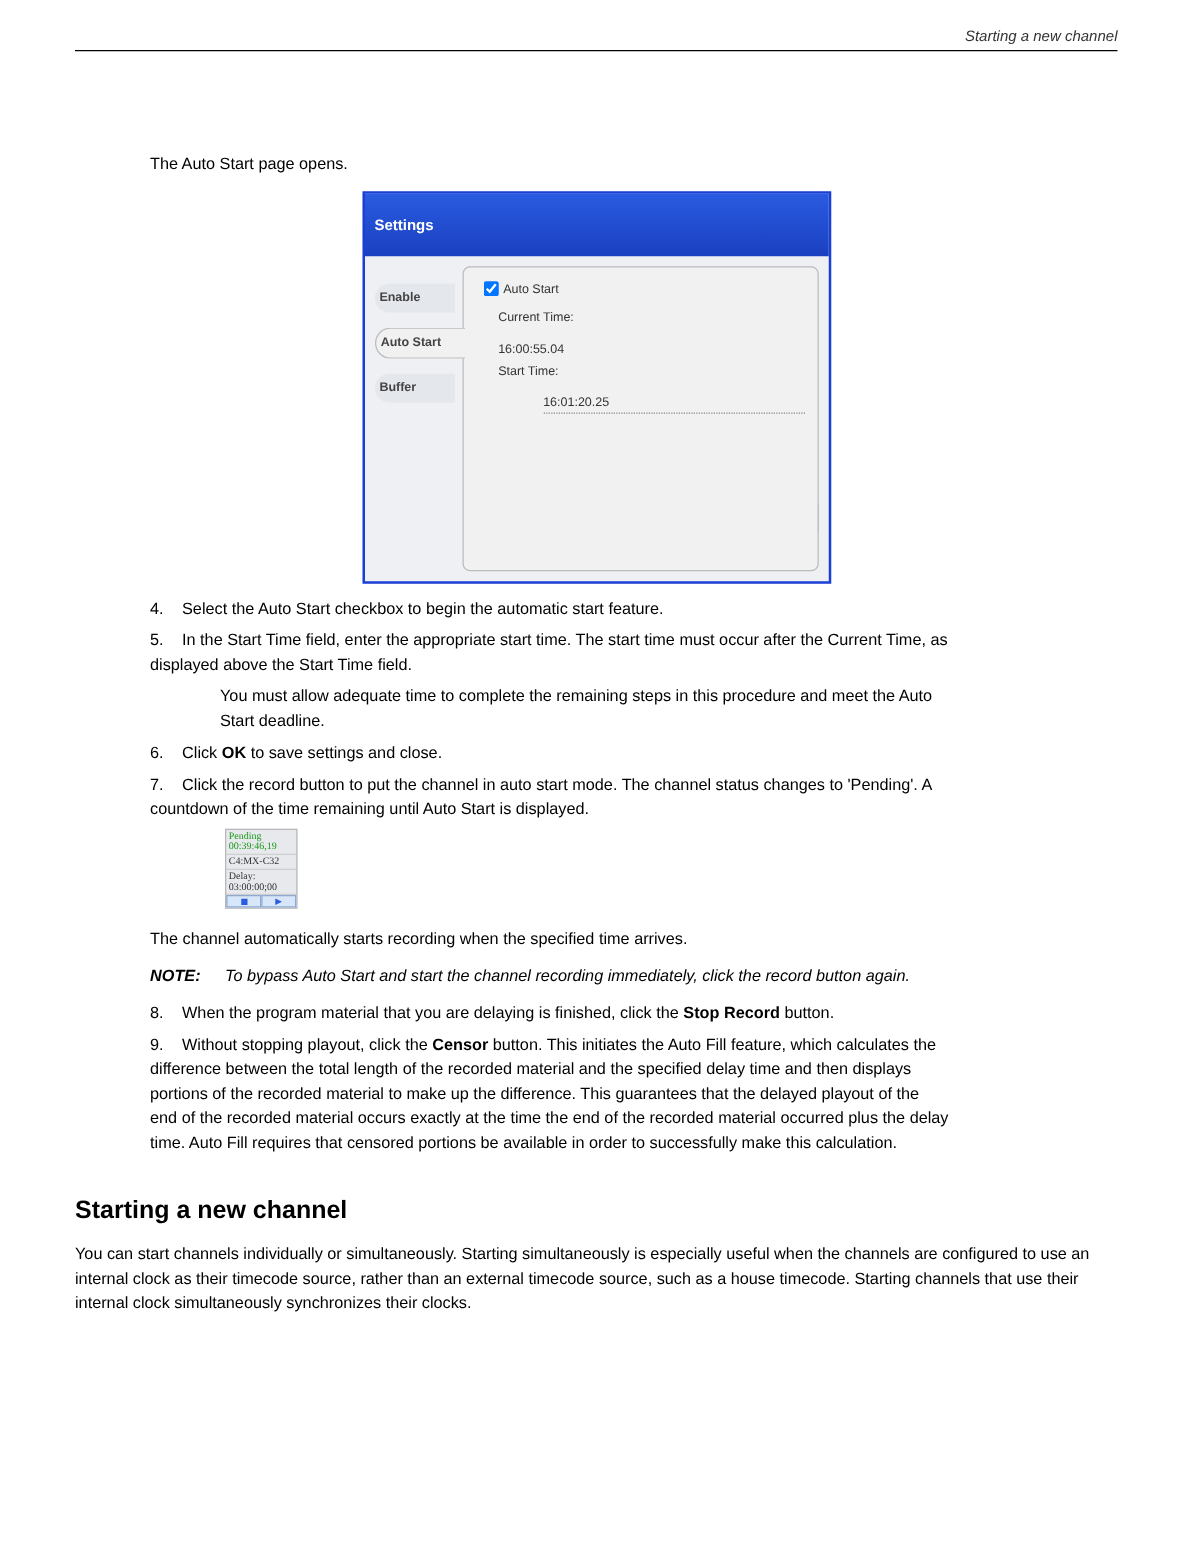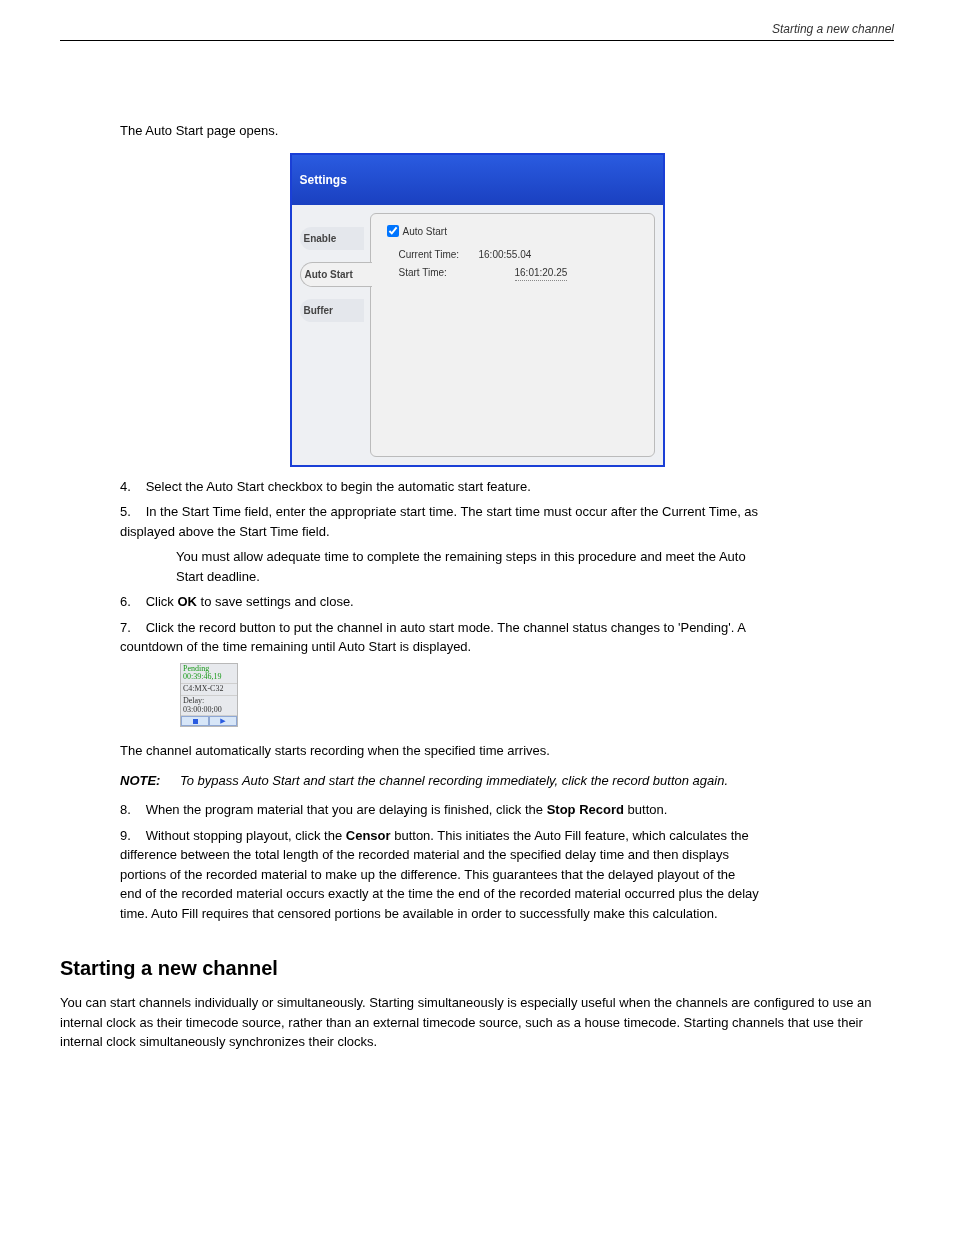--- a/index.html
+++ b/index.html
@@ -89,21 +89,21 @@
     background: #f1f1f1;
     padding: 8px 10px;
     font-size: 10px;
     color: #333;
     position: relative;
     z-index: 1;
   }
   .dlg-desc { margin-bottom: 6px; line-height: 1.25; }
   .dlg-check { display: flex; align-items: center; gap: 4px; margin: 2px 0 8px 6px; }
   .dlg-check input { width: 12px; height: 12px; }
-  .dlg-row { display: flex; gap: 10px; margin: 3px 0 3px 18px; font-size: 10px; }
+  .dlg-row { display: flex; gap: 10px; margin: 3px 0 3px 18px; font-size: 10px; flex-direction: column; }
   .dlg-row .lbl { width: 70px; }
   .dlg-row .val.editable { border-bottom: 1px dotted #888; margin-left: 36px; }
   .dlg-btns {
     position: absolute;
     right: 8px;
     bottom: 10px;
     width: 50px;
     display: flex;
     flex-direction: column;
     gap: 6px;

